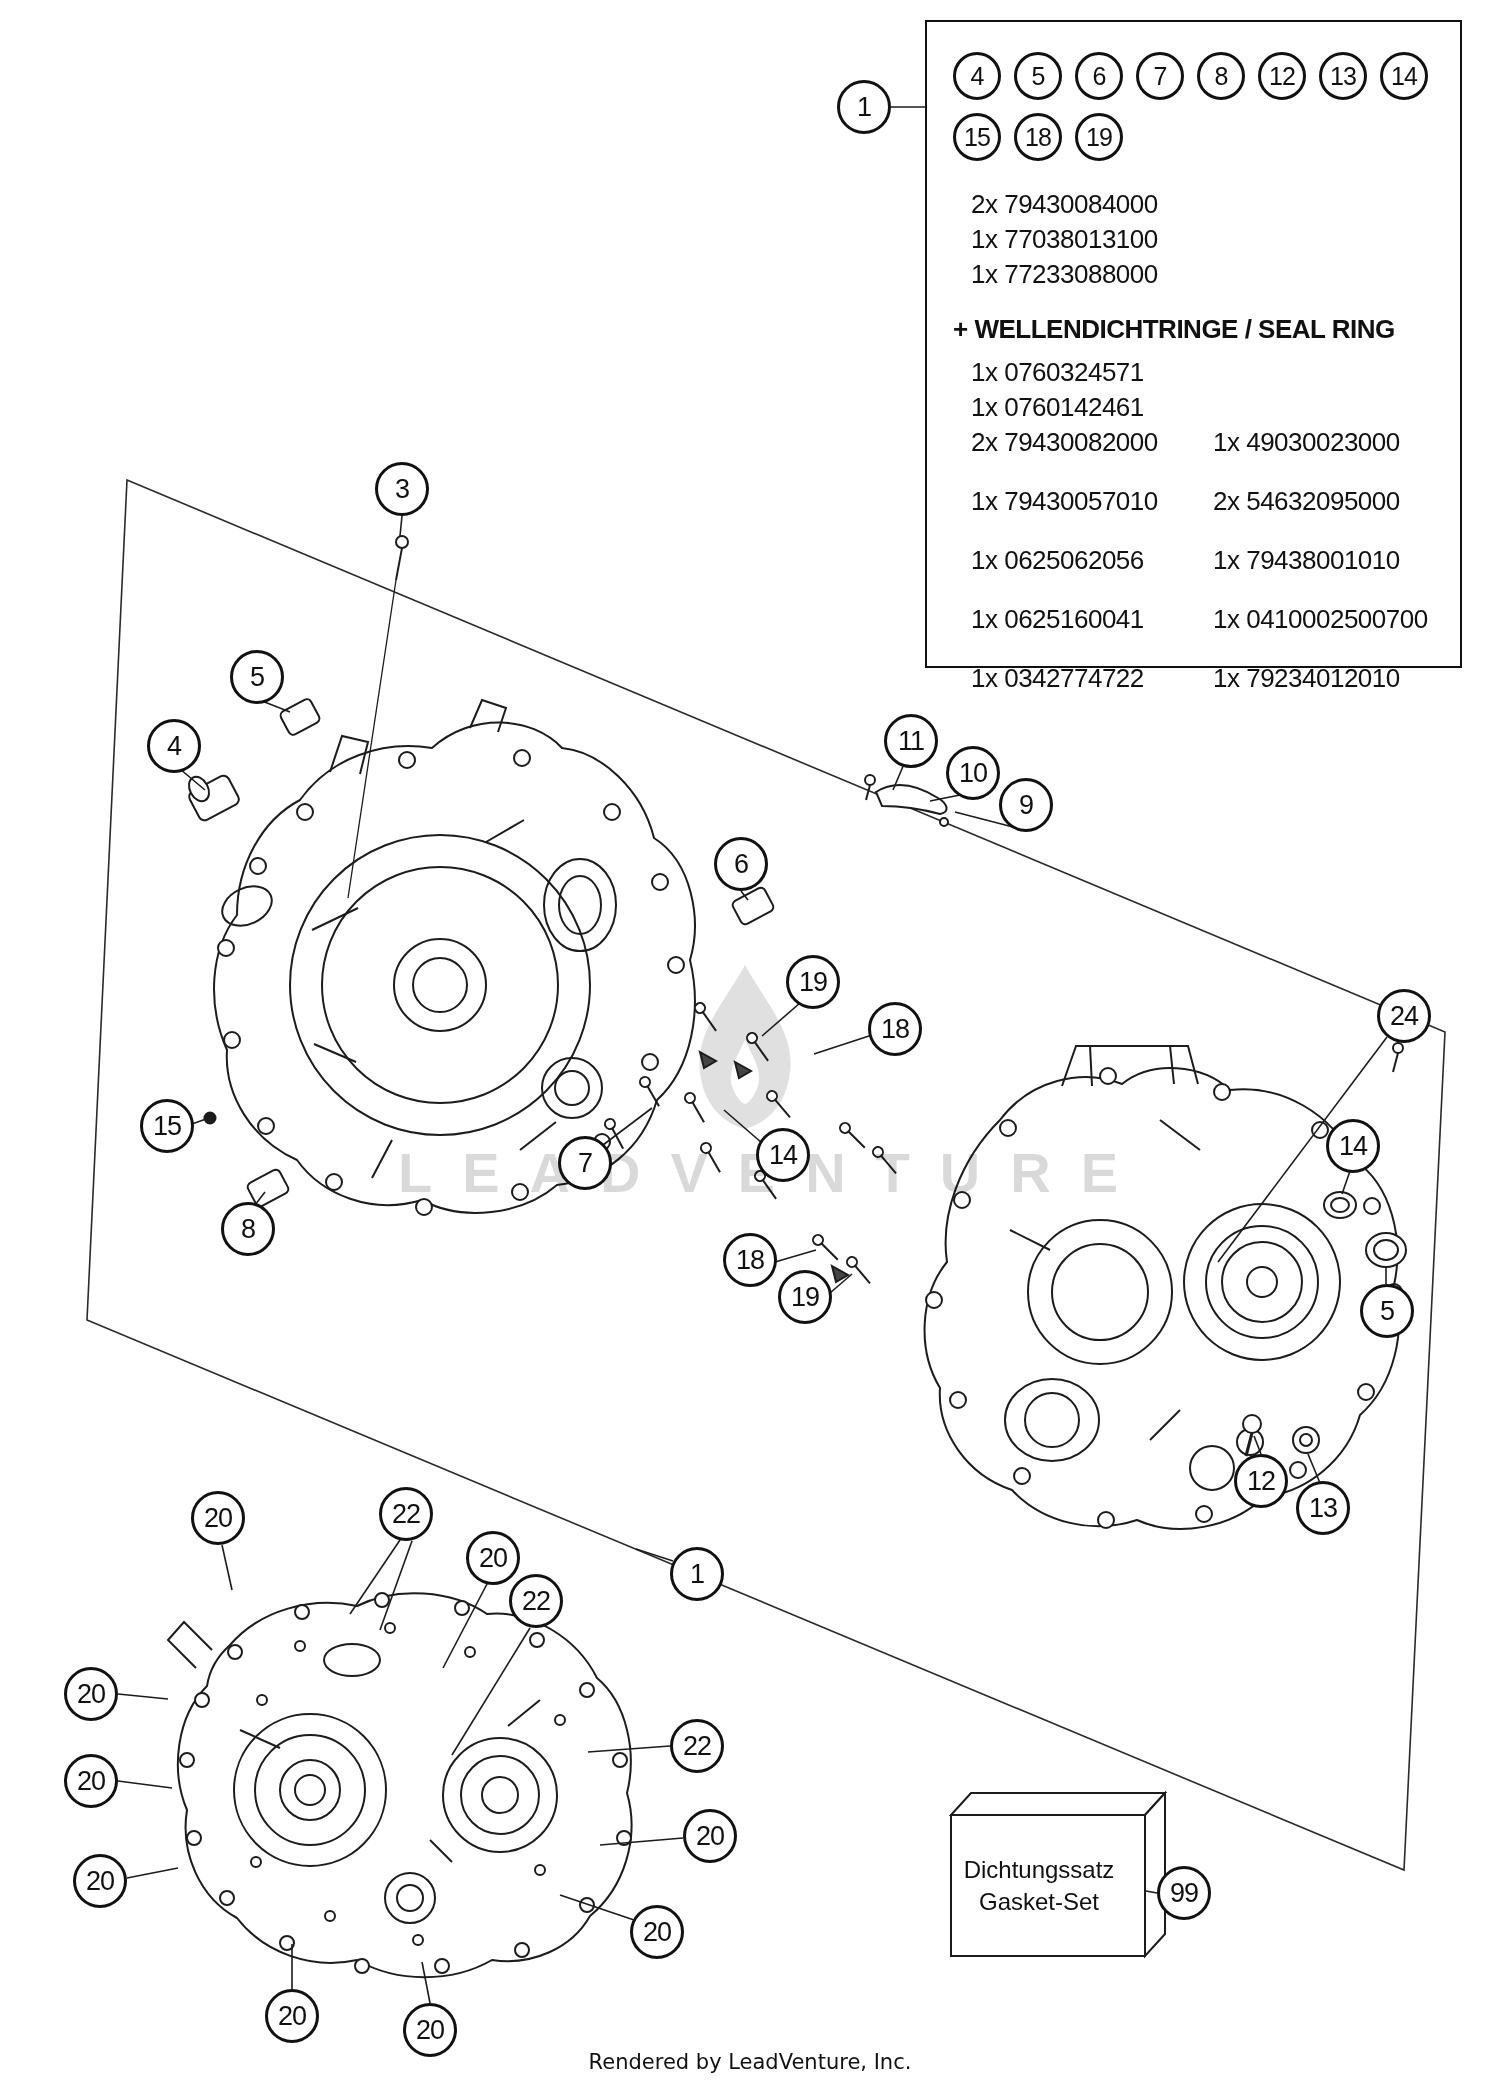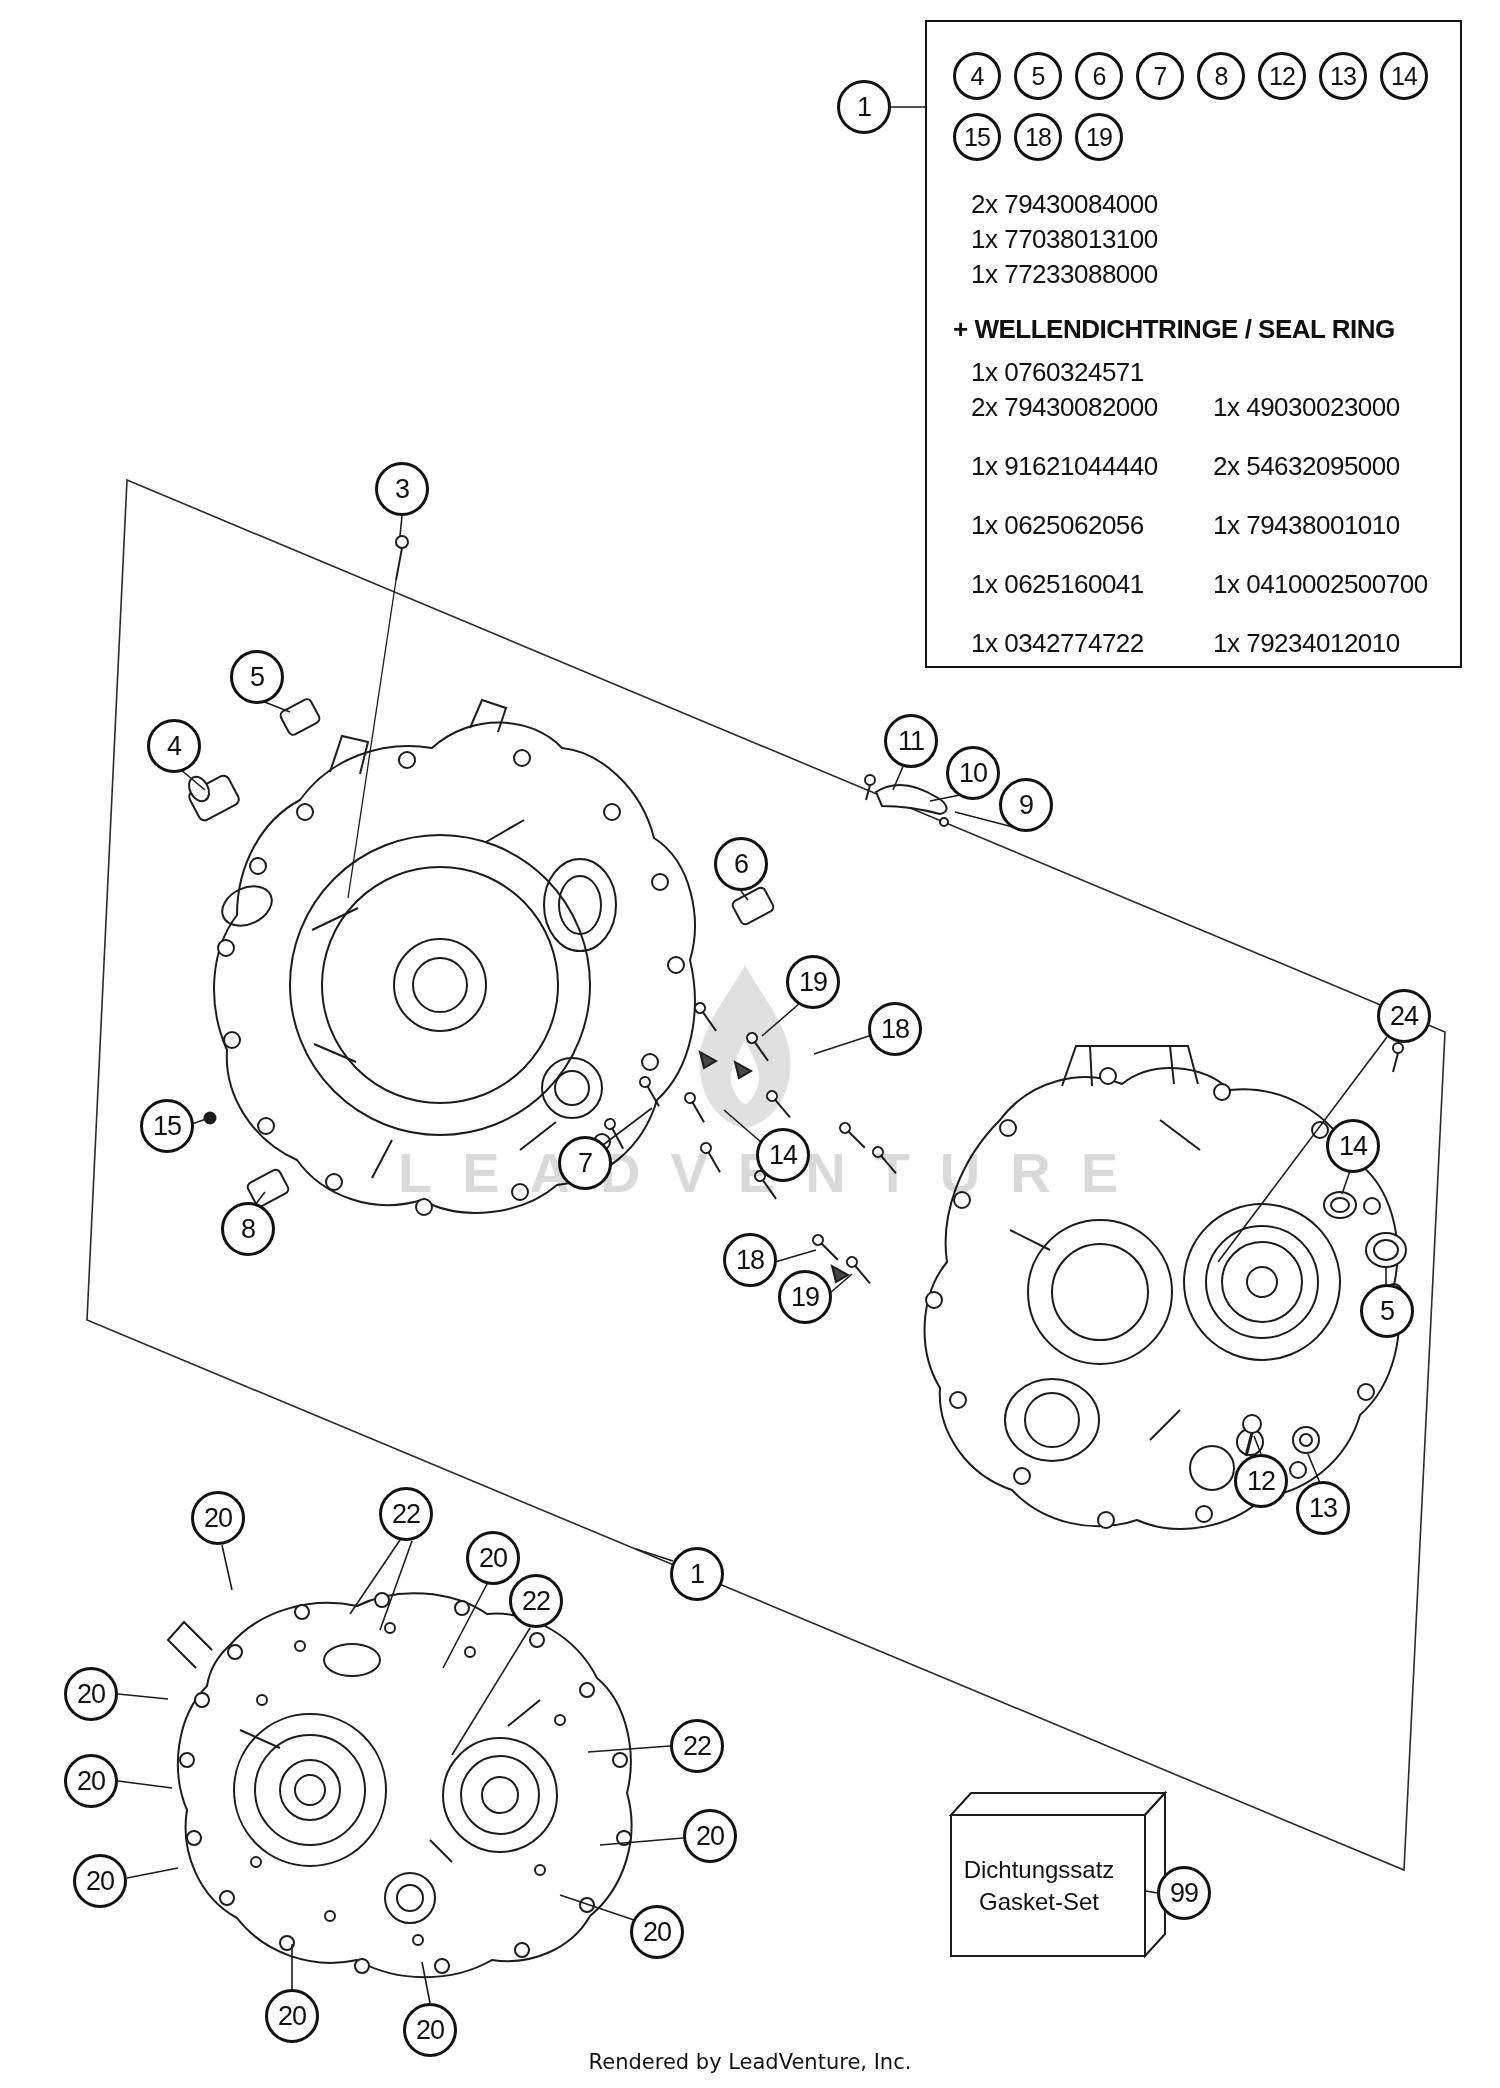--- a/index.html
+++ b/index.html
@@ -347,26 +347,27 @@
 
     <div class="parts-list">
         <div class="part-line">2x 79430084000</div>
         <div class="part-line">1x 77038013100</div>
         <div class="part-line">1x 77233088000</div>
       </div>
 
     <div class="section-heading">+ WELLENDICHTRINGE /  SEAL RING</div>
     <div>
         <div class="part-line">1x 0760324571</div>
+        <div class="part-line">1x 0760142461</div>
       </div>
 
     <div class="bearing-grid">
       <div class="bearing-col c1">
           <div class="part-line">2x 79430082000</div>
-          <div class="part-line">1x 91621044440</div>
+          <div class="part-line">1x 79430057010</div>
           <div class="part-line">1x 0625062056</div>
           <div class="part-line">1x 0625160041</div>
           <div class="part-line">1x 0342774722</div>
         </div>
       <div class="bearing-col">
           <div class="part-line">1x 49030023000</div>
           <div class="part-line">2x 54632095000</div>
           <div class="part-line">1x 79438001010</div>
           <div class="part-line">1x 0410002500700</div>
           <div class="part-line">1x 79234012010</div>

